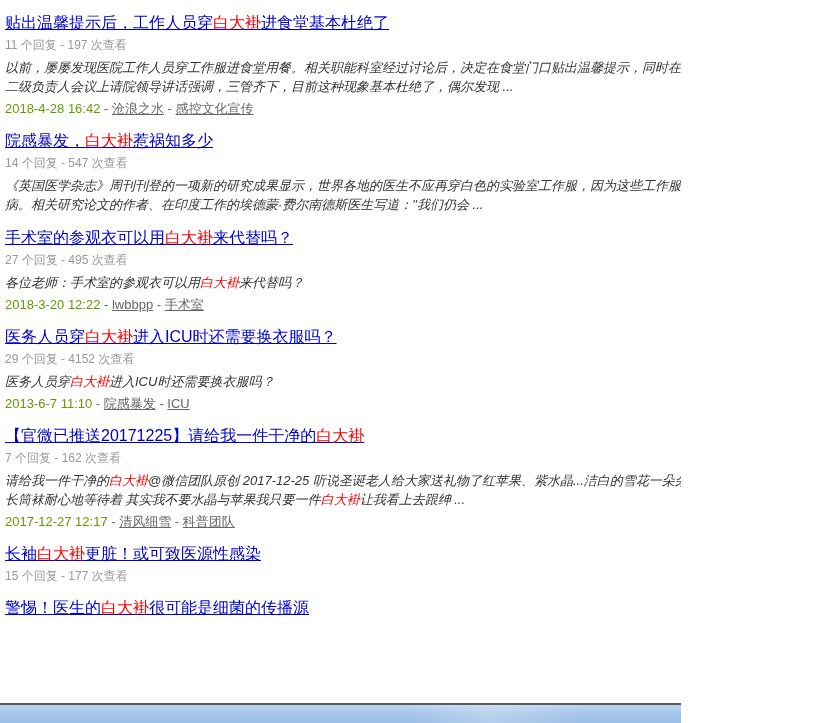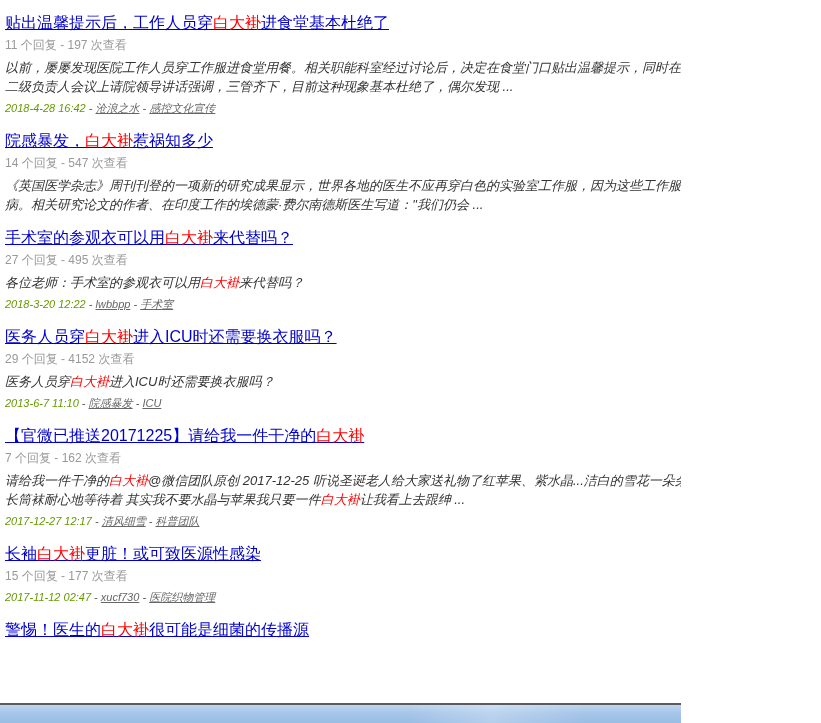--- a/index.html
+++ b/index.html
@@ -24,21 +24,21 @@
   }
   .page { position: relative; width: 681px; height: 723px; overflow: hidden; }
   .content { padding: 12px 8px 0 5px; }
   .result { margin: 0 0 13px 0; }
   .result-title { font-size: 16px; line-height: 21px; margin: 0 0 5px 0; font-weight: normal; }
   .result-title a { color: var(--title-blue); text-decoration: underline; cursor: pointer; }
   .result-title a span.hl { color: var(--hl-red); }
   .stats { font-size: 12px; line-height: 15px; color: var(--stats-gray); margin: 0 0 5px 0; }
   .snippet { font-size: 13px; line-height: 19px; color: var(--text-dark); margin: 0 0 4px 0; width: 812px; font-style: italic; }
   .snippet span.hl { color: var(--hl-red); }
-  .dateline { font-size: 11px; line-height: 17px; margin: 0; color: var(--meta-gray); font-style: italic; }
+  .dateline { font-size: 13px; line-height: 17px; margin: 0; color: var(--meta-gray); }
   .dateline .date { color: var(--date-green); }
   .dateline a { color: var(--meta-gray); text-decoration: underline; cursor: pointer; }
   .bottom-bar {
     position: absolute; left: 0; right: 0; bottom: 0;
     height: 20px;
     border-top: 2px solid var(--bar-border);
     background:
       linear-gradient(90deg, rgba(255,255,255,0) 60%, rgba(255,255,255,0.25) 72%, rgba(255,255,255,0) 86%),
       linear-gradient(180deg, var(--bar-top) 0%, var(--bar-mid) 45%, var(--bar-bottom) 100%);
   }
@@ -78,21 +78,20 @@
   <div class="result">
     <h3 class="result-title"><a><span>【官微已推送20171225】请给我一件干净的</span><span class="hl">白大褂</span></a></h3>
     <p class="stats">7 个回复 - 162 次查看</p>
     <p class="snippet"><span>请给我一件干净的</span><span class="hl">白大褂</span><span>@微信团队原创 2017-12-25 听说圣诞老人给大家送礼物了红苹果、紫水晶...洁白的雪花一朵朵 昨晚的我早早撑起了长筒袜耐心地等待着 其实我不要水晶与苹果我只要一件</span><span class="hl">白大褂</span><span>让我看上去跟绅 ...</span></p>
     <p class="dateline"><span class="date">2017-12-27 12:17</span><span class="sep"> - </span><a>清风细雪</a><span class="sep"> - </span><a>科普团队</a></p>
   </div>
 
   <div class="result">
     <h3 class="result-title"><a><span>长袖</span><span class="hl">白大褂</span><span>更脏！或可致医源性感染</span></a></h3>
     <p class="stats">15 个回复 - 177 次查看</p>
-    <p class="dateline"><span class="date">2017-11-12 02:47</span><span class="sep"> - </span><a>xucf730</a><span class="sep"> - </span><a>医院织物管理</a></p>
   </div>
 
   <div class="result">
     <h3 class="result-title"><a><span>警惕！医生的</span><span class="hl">白大褂</span><span>很可能是细菌的传播源</span></a></h3>
 
   </div>
 </div>
   <div class="bottom-bar"></div>
 </div>
 

